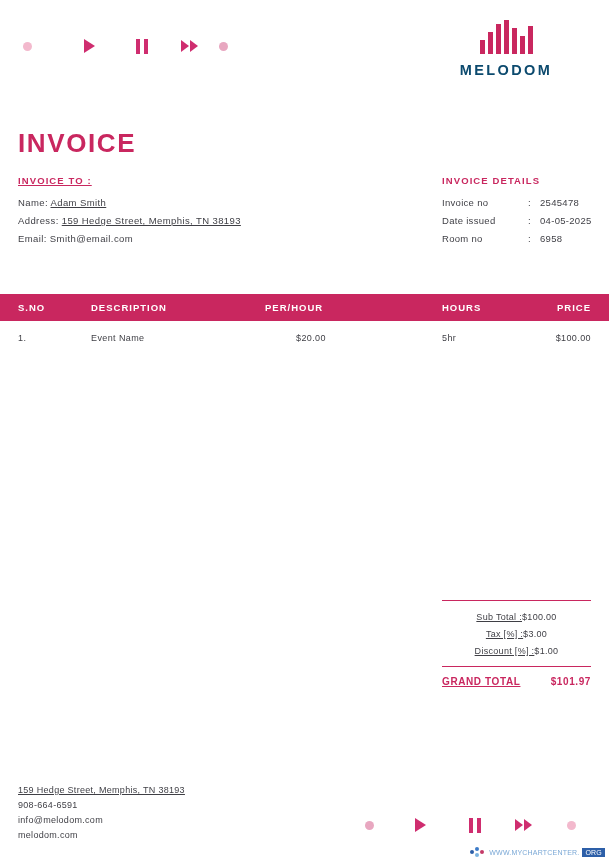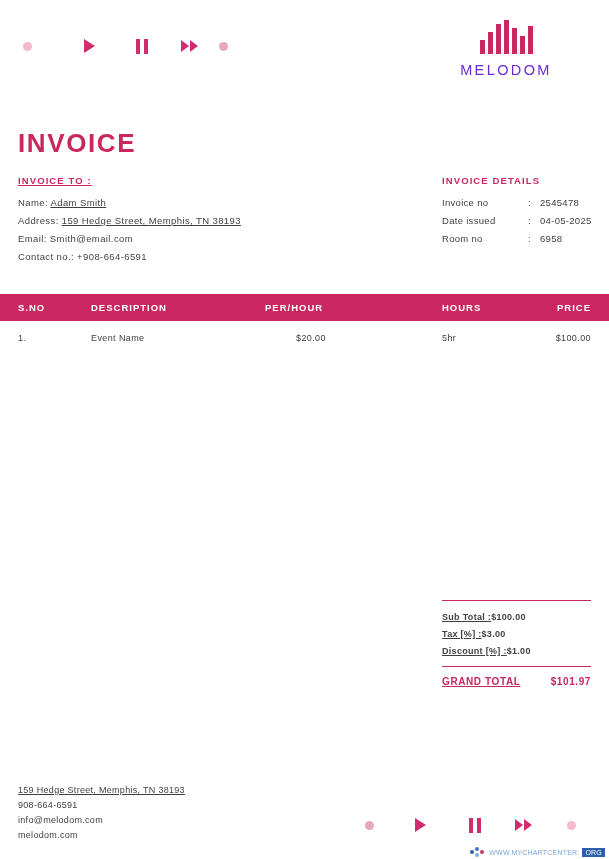--- a/index.html
+++ b/index.html
@@ -78,22 +78,22 @@
     margin-bottom: 8px;
   }
   .logo-bars span {
     display: block;
     width: 5px;
     background: #c9275f;
   }
   .logo-name {
     font-size: 14.5px;
     letter-spacing: 2.4px;
-    font-weight: normal;
-    color: #6d28d9;
+    font-weight: bold;
+    color: #0c4a6e;
     text-align: center;
   }
 
   
   .invoice-title {
     position: absolute;
     left: 18px; top: 128px;
     font-size: 26px;
     font-weight: bold;
     letter-spacing: 1.6px;
@@ -185,26 +185,25 @@
     left: 442px; top: 600px;
     width: 149px;
   }
   .totals .rule {
     height: 1px;
     background: #c9275f;
     margin-bottom: 11px;
   }
   .trow {
     display: flex;
-    justify-content: flex-start;
+    justify-content: center;
     font-size: 9px;
     color: #3f3f45;
     margin-bottom: 7px;
     letter-spacing: 0.3px;
-    font-weight: bold;
   }
   .trow .lbl .ul { text-decoration: underline; }
   .grand {
     display: flex;
     justify-content: space-between;
     font-size: 10px;
     font-weight: bold;
     color: #c9275f;
     letter-spacing: 0.6px;
     margin-top: 9px;
@@ -322,24 +321,20 @@
     <span>Name:</span>
     <span class="ul">Adam Smith</span>
   </div>
   <div class="row">
     <span>Address:</span>
     <span class="ul">159 Hedge Street, Memphis, TN 38193</span>
   </div>
   <div class="row">
     <span>Email:</span>
     <span>Smith@email.com</span>
-  </div>
-  <div class="row">
-    <span>Contact no.:</span>
-    <span>+908-664-6591</span>
   </div>
 </div>
 
 <div class="inv-det">
   <div class="head">INVOICE DETAILS</div>
   <table>
     <tbody>
         <tr>
       <td class="lbl">Invoice no</td>
       <td class="col">:</td>

